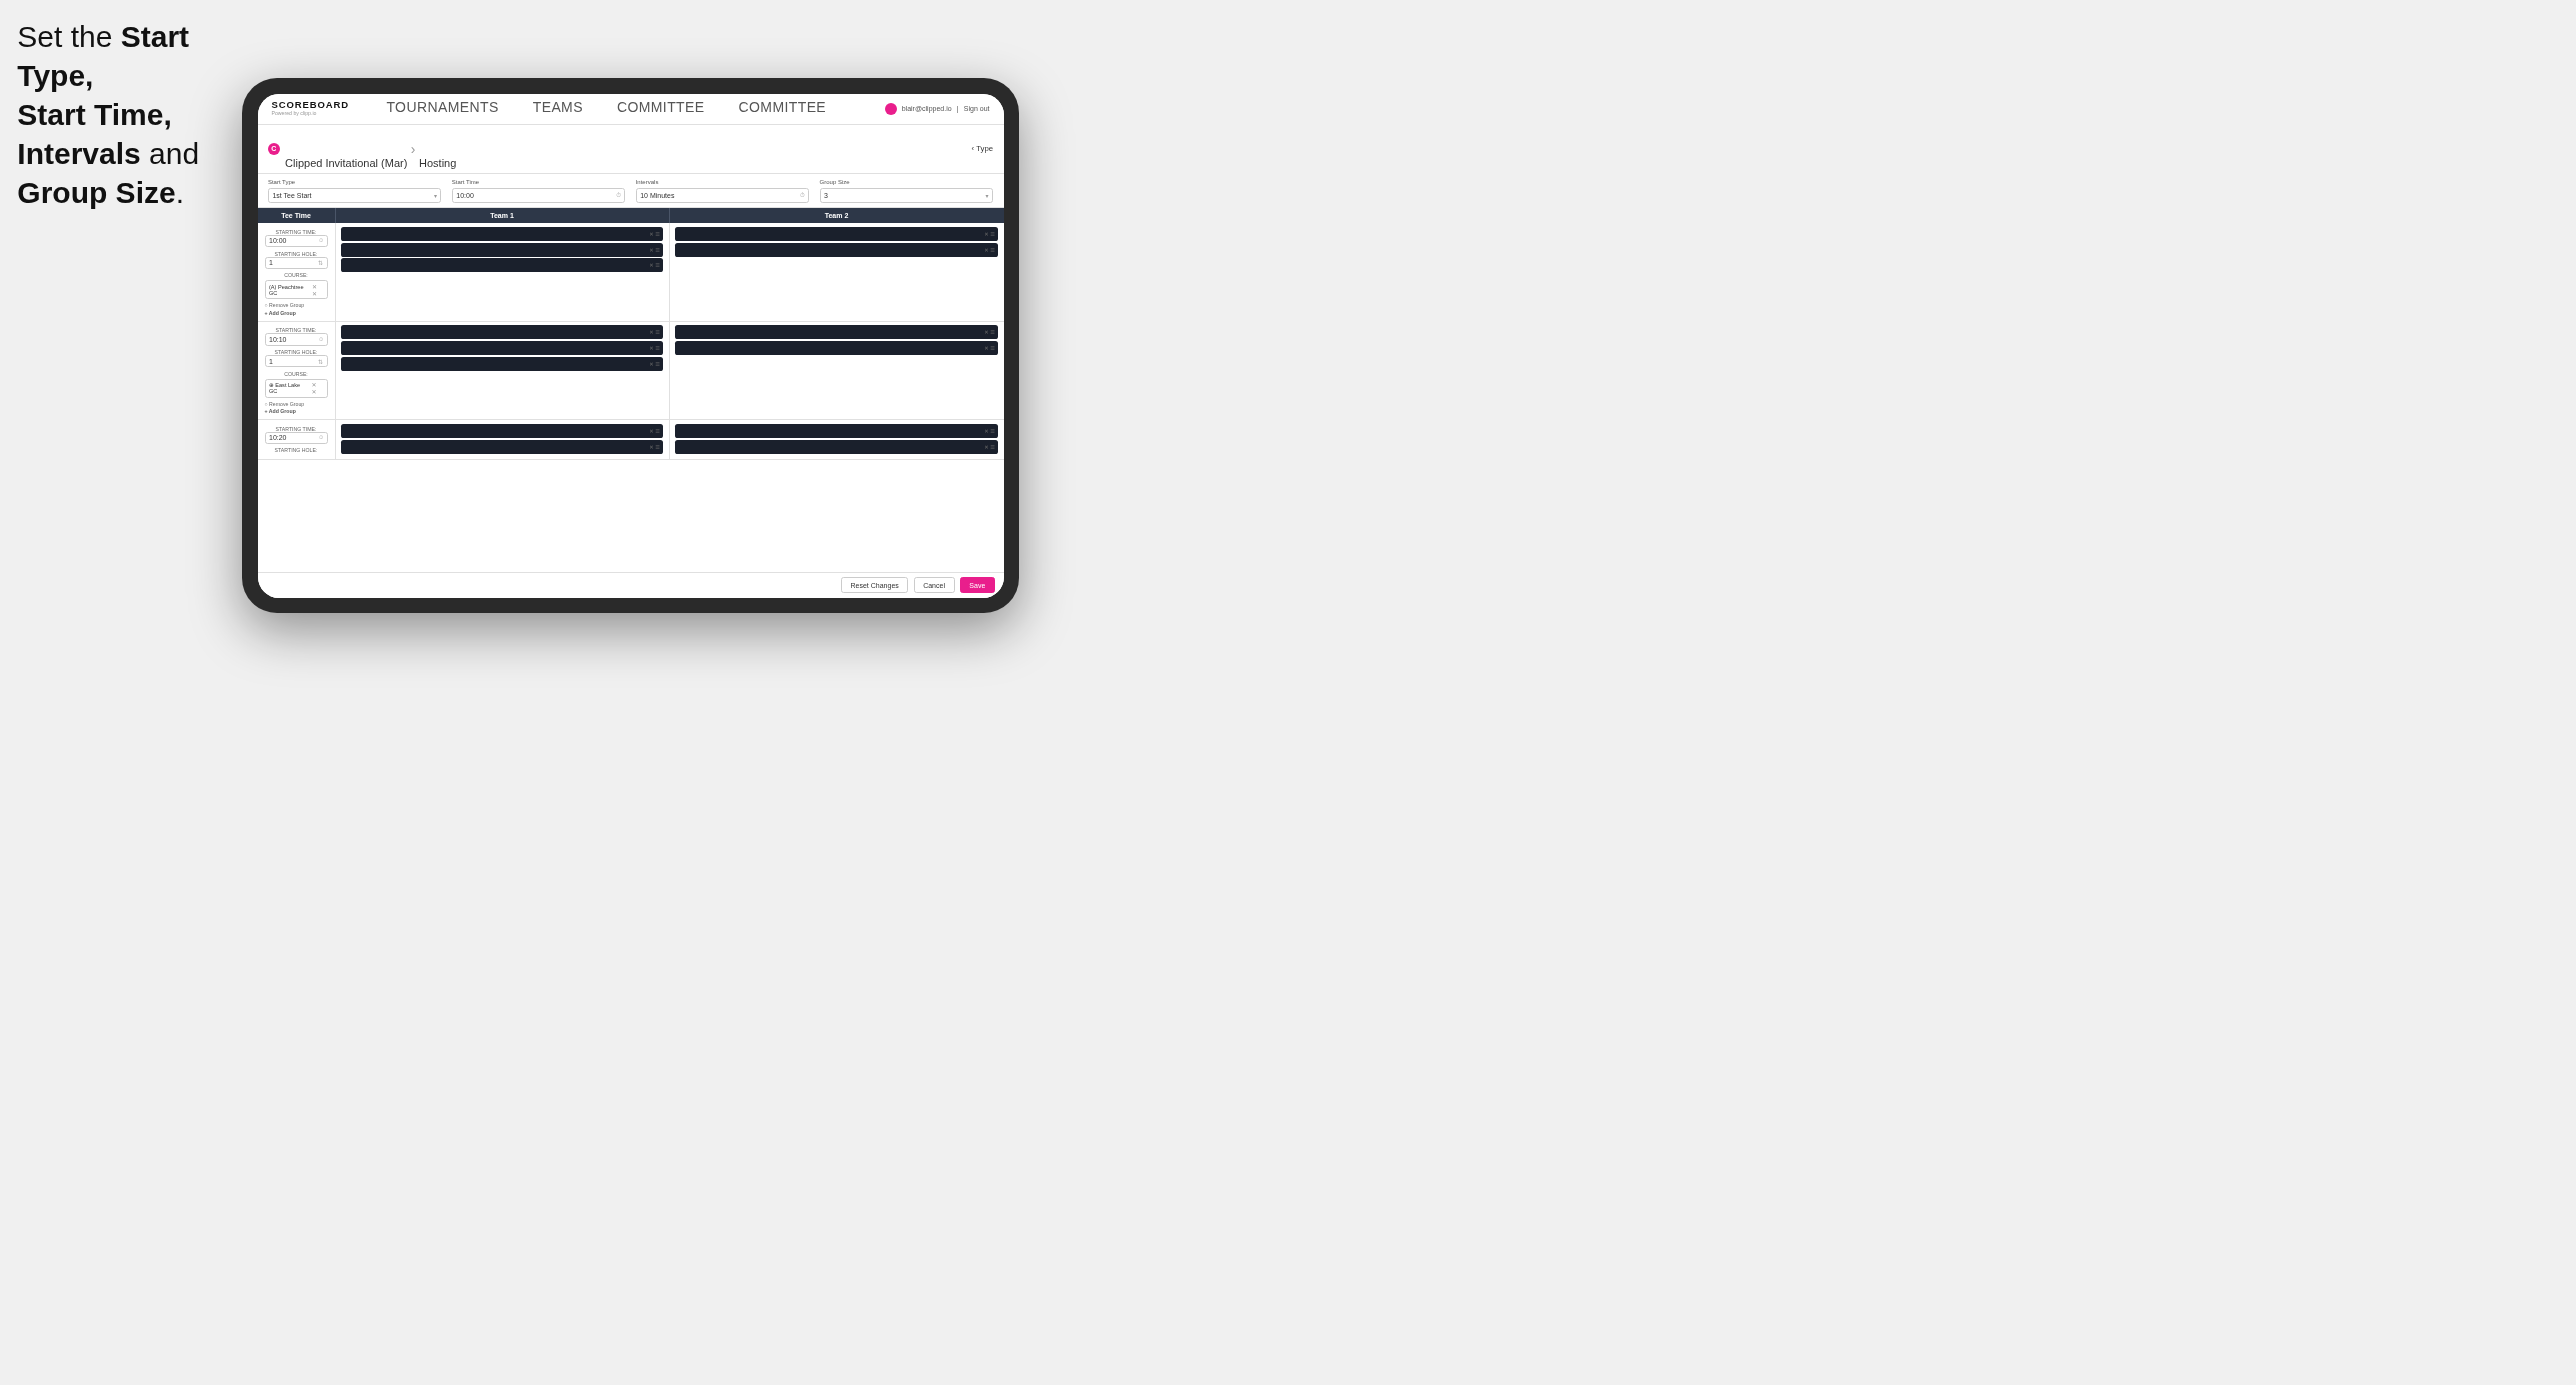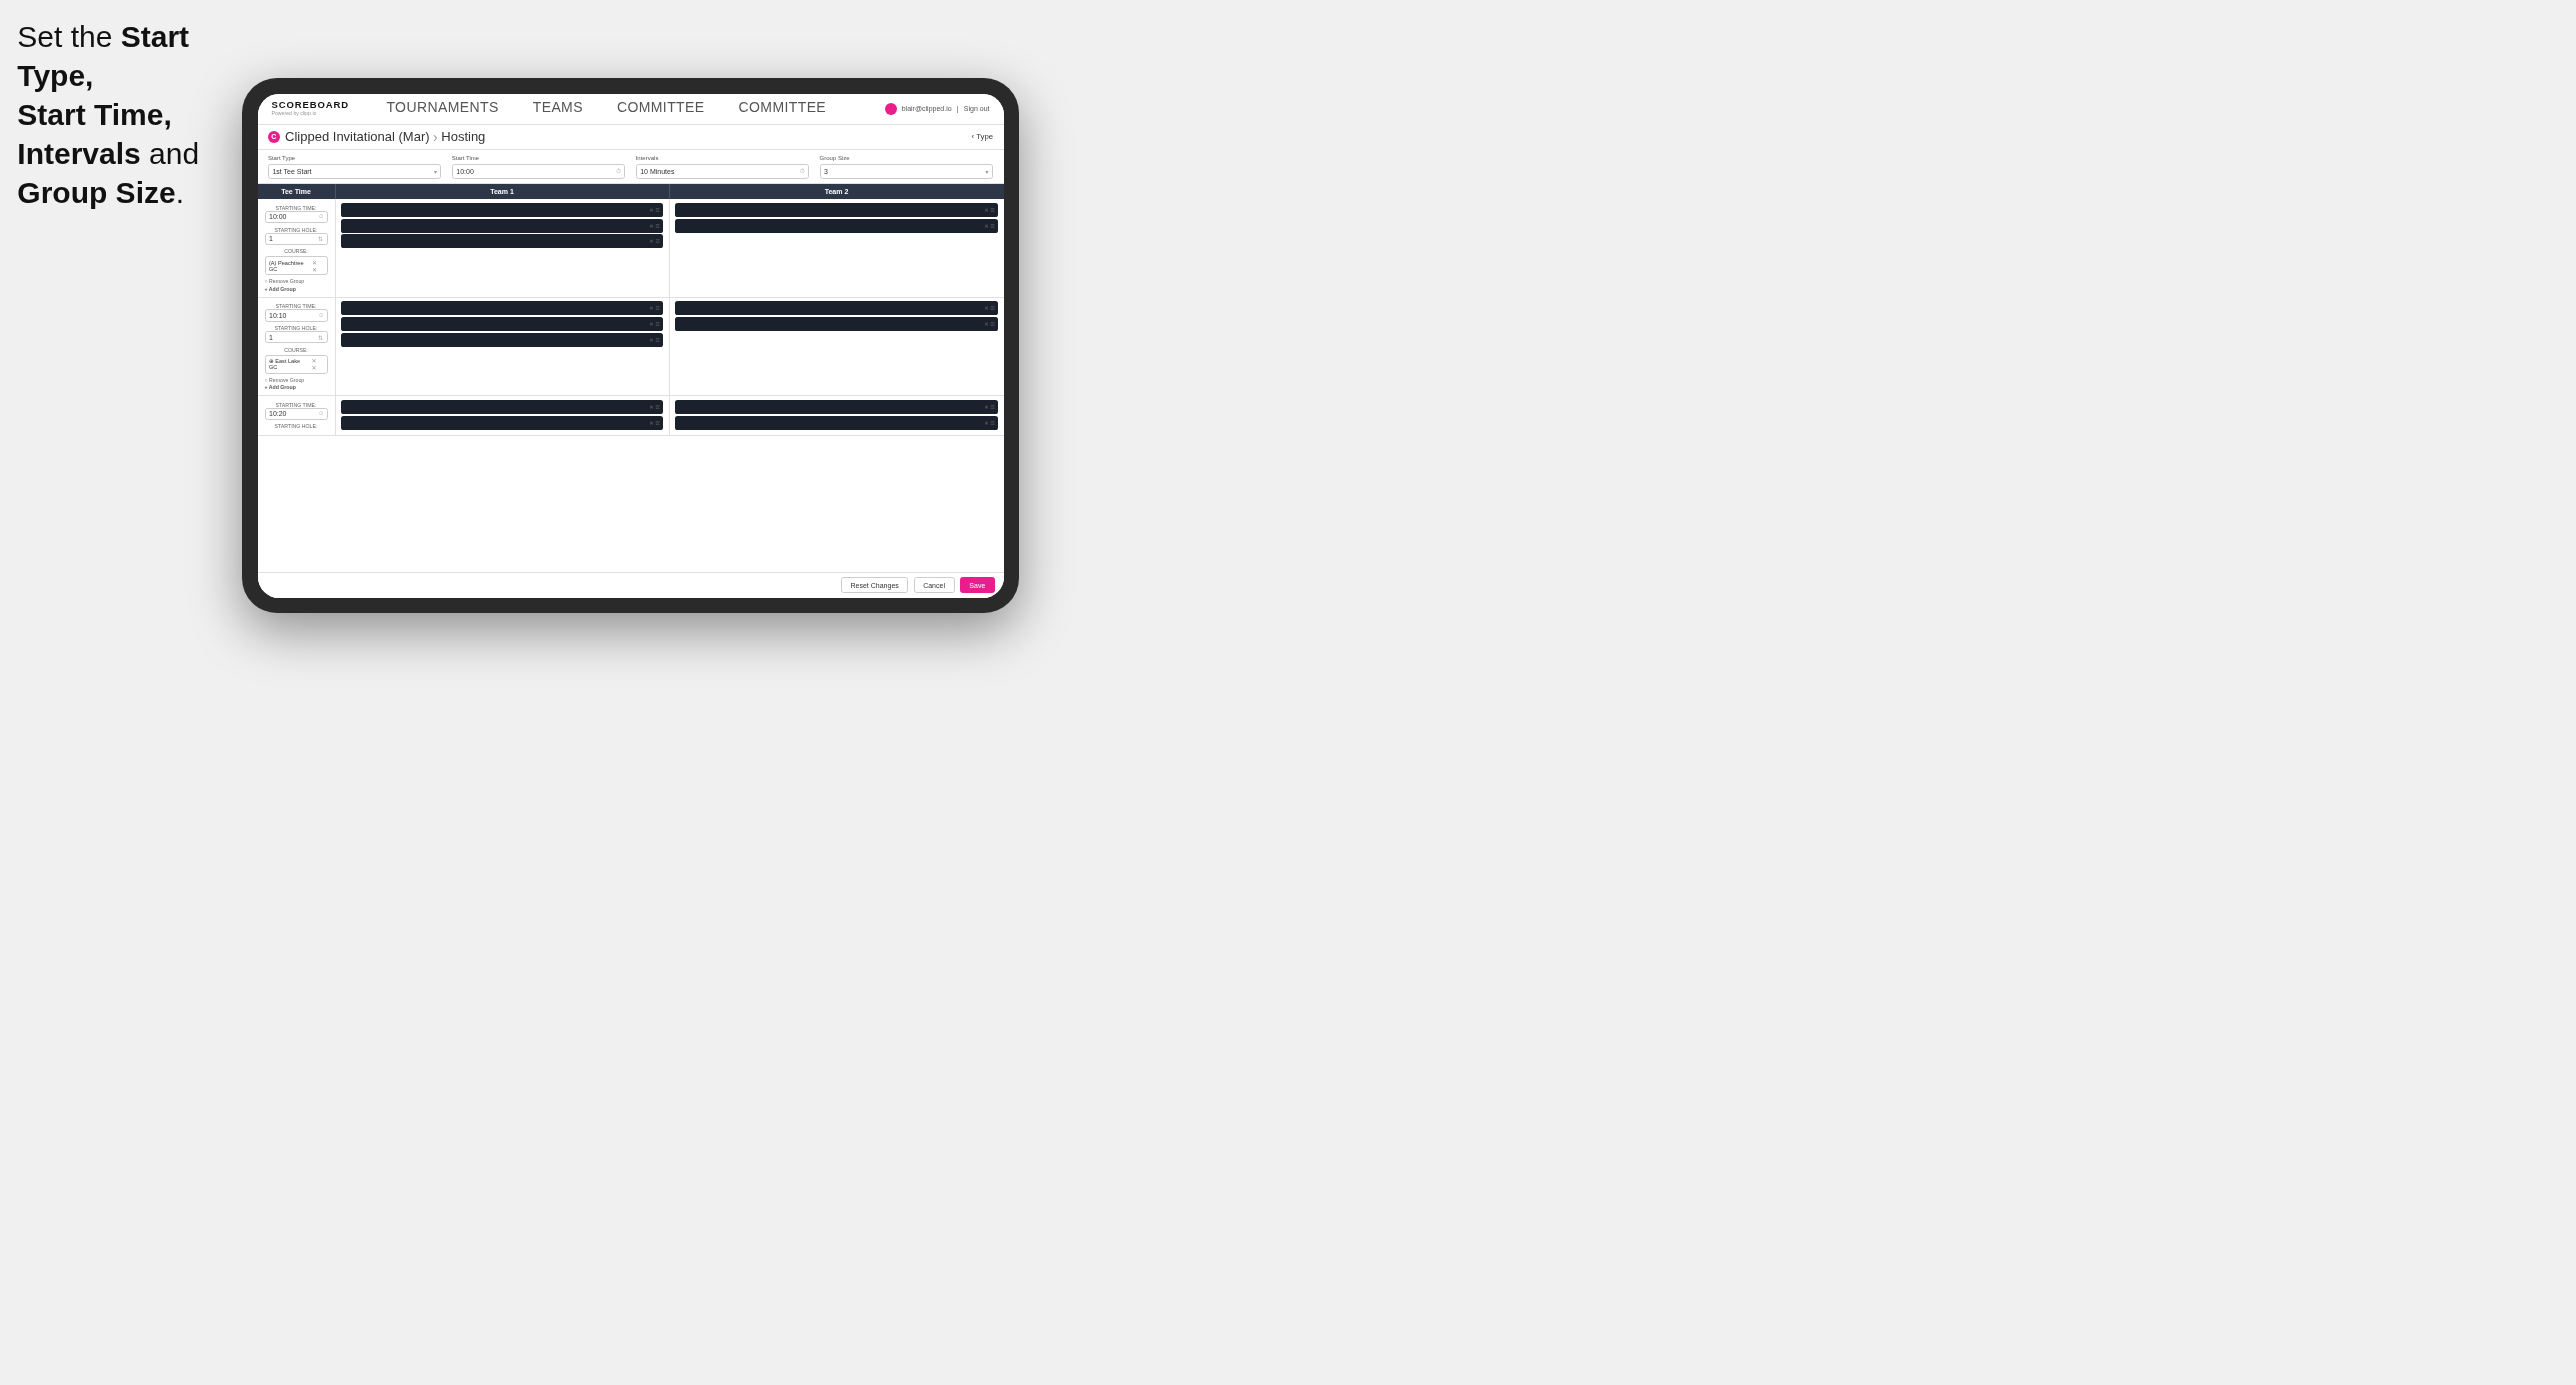--- a/index.html
+++ b/index.html
@@ -116,22 +116,23 @@
       border-radius: 50%;
       display: flex;
       align-items: center;
       justify-content: center;
       color: white;
       font-size: 7px;
       font-weight: 900;
       margin-right: 5.2px;
     }
     .breadcrumb-text {
-      font-size: 13px;
-      color: #333;
+      font-size: 11px;
+      color: #333;
+      margin-top: 28px;
     }
     .breadcrumb-sep { color: #999; margin: 0 3.5px; }
     .back-btn {
       margin-left: auto;
       font-size: 7.8px;
       color: #333;
     }
 
     
     .controls-row {

